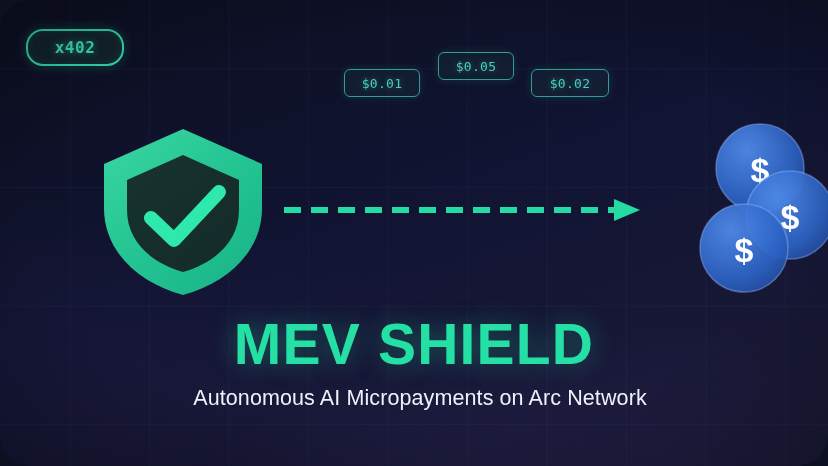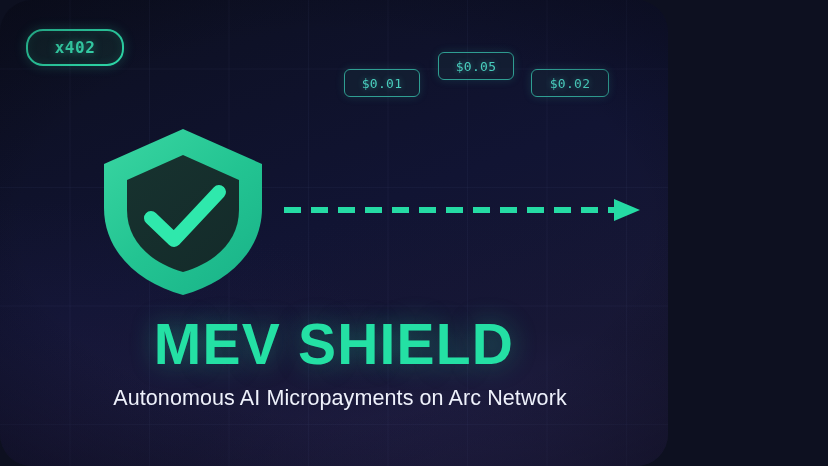--- a/index.html
+++ b/index.html
@@ -2,21 +2,21 @@
 <html><head>
 <meta charset="utf-8">
 <style>
   html,body{margin:0;padding:0;}
   body{
     width:828px;height:466px;overflow:hidden;
     font-family:"Liberation Sans", sans-serif;
     background:#0d1020;
   }
   #stage{
-    position:relative;width:668px;height:466px;overflow:hidden;
+    position:relative;width:828px;height:466px;overflow:hidden;
     background:
       radial-gradient(ellipse 120% 100% at 78% 115%, rgba(46,40,92,0.55) 0%, rgba(26,24,56,0.25) 45%, rgba(13,16,32,0) 72%),
       radial-gradient(ellipse 90% 80% at 8% 95%, rgba(34,30,70,0.45) 0%, rgba(13,16,32,0) 65%),
       linear-gradient(160deg,#0c0f1f 0%,#111433 48%,#1b1a36 100%);
     border-radius: 32px;
   }
   
   #grid{
     position:absolute;inset:0;
     background-image:

